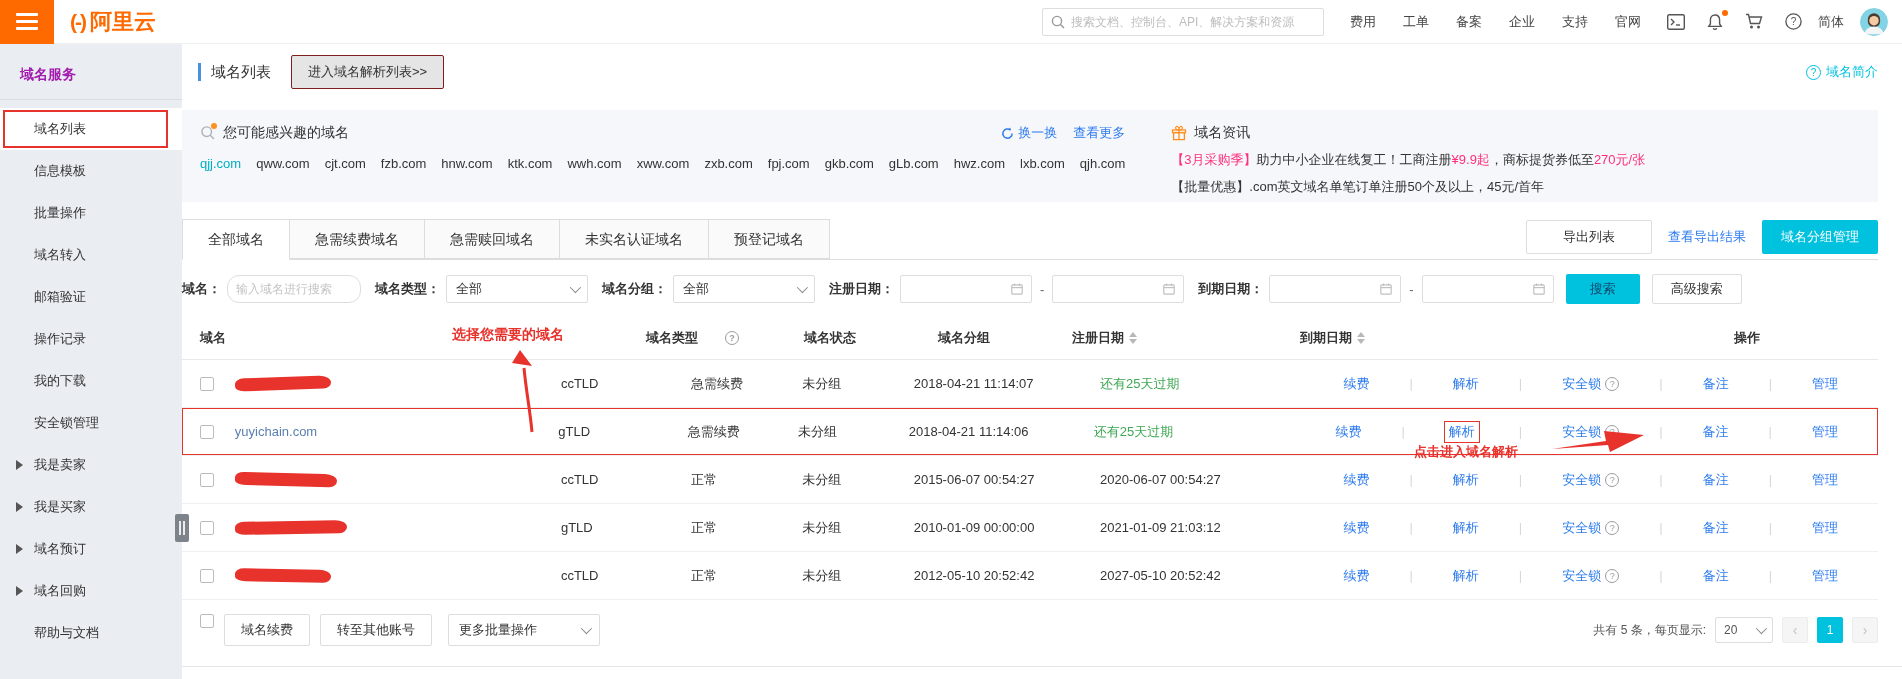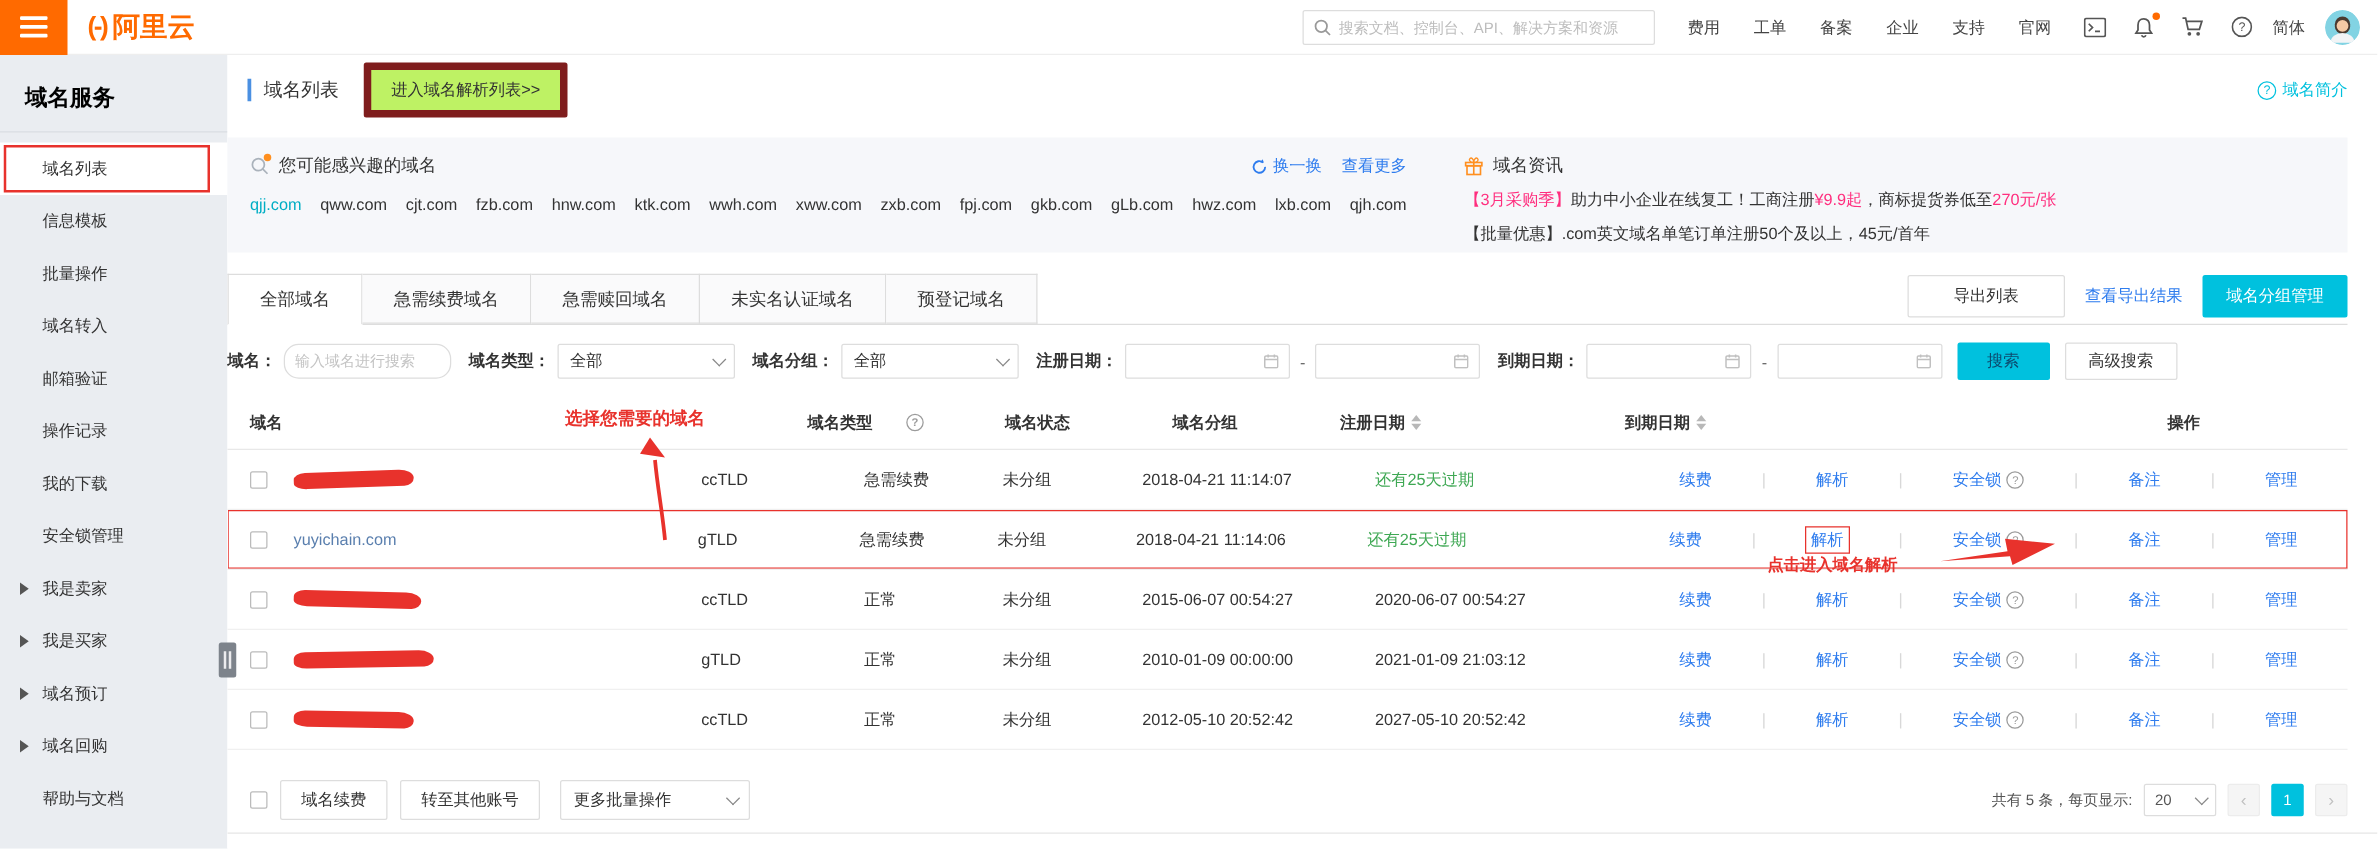--- a/index.html
+++ b/index.html
@@ -22,35 +22,35 @@
   .icon-btn { position:relative; width:18px; height:18px; display:flex; align-items:center; justify-content:center; cursor:pointer; }
   .badge-dot { position:absolute; top:-3px; right:-4px; width:6px; height:6px; border-radius:50%; background:#FF6A00; }
   .lang { font-size:13px; color:#444; margin-right:16px; cursor:pointer; }
   .avatar { width:28px; height:28px; border-radius:50%; overflow:hidden; margin-right:14px; cursor:pointer; }
 
   
   .page { display:flex; height:635px; }
 
   
   .sidebar { width:182px; background:#EAEDF1; flex:0 0 182px; position:relative; }
-  .sidebar-title { font-size:18px; font-weight:bold; color:#000000; padding:22px 12px 15px 20px; border-bottom:1px solid #d9dde2; }
+  .sidebar-title { font-size:14px; font-weight:bold; color:#a21caf; padding:22px 12px 15px 20px; border-bottom:1px solid #d9dde2; }
   .sidebar-menu { padding-top:8px; }
   .side-item { height:42px; line-height:42px; padding-left:34px; font-size:13px; color:#333; cursor:pointer; position:relative; white-space:nowrap; }
   .side-item .caret { position:absolute; left:16px; top:16px; width:0; height:0; border-top:5px solid transparent; border-bottom:5px solid transparent; border-left:7px solid #555; }
   .side-item.active { background:#fff; }
   .side-item.active::after { content:""; position:absolute; left:3px; right:14px; top:2px; bottom:2px; border:2px solid #E8322C; pointer-events:none; }
   .collapse-handle { position:absolute; right:-7px; top:470px; width:14px; height:28px; background:#7d838b; border-radius:2px; display:flex; align-items:center; justify-content:center; gap:2px; cursor:pointer; z-index:4; }
   .collapse-handle i { display:block; width:2px; height:14px; background:#fff; opacity:.85; }
 
   
   .main { flex:1; background:#fff; padding:0 24px 0 0; position:relative; min-width:0; }
   .page-header { display:flex; align-items:center; height:56px; padding-left:16px; }
   .title-bar { width:3px; height:18px; background:#4A90E2; margin-right:10px; }
   .page-title { font-size:15px; color:#333; margin-right:20px; }
-  .resolve-btn { border:6px solid #7f1d1d; background:#bef264; padding:7px 16px; font-size:13px; color:#333; cursor:pointer; border-radius:2px; }
+  .resolve-btn { border:1px solid #7f1d1d; background:#e5e5e5; padding:7px 16px; font-size:13px; color:#333; cursor:pointer; border-radius:2px; }
   .intro-link { margin-left:auto; color:#00C1DE; font-size:13px; display:flex; align-items:center; gap:5px; cursor:pointer; }
   .teal-q { width:15px; height:15px; border:1px solid #00C1DE; border-radius:50%; color:#00C1DE; font-size:10px; display:flex; align-items:center; justify-content:center; }
 
   
   .promo { background:#F6F7FA; height:92px; display:flex; padding:14px 22px 0 18px; margin-top:10px; margin-bottom:16px; }
   .interest { flex:0 0 46%; }
   .interest-head { display:flex; align-items:center; font-size:14px; color:#333; }
   .interest-head .head-icons { display:flex; align-items:center; margin-right:7px; position:relative; }
   .orange-dot { position:absolute; top:-2px; right:-1px; width:6px; height:6px; border-radius:50%; background:#FF8F1F; }
   .interest-links { margin-left:auto; display:flex; align-items:center; gap:16px; font-size:13px; color:#2E7CEE; }
@@ -115,21 +115,21 @@
   .sort { display:inline-flex; flex-direction:column; gap:2px; margin-left:5px; }
   .sort i { width:0; height:0; border-left:4px solid transparent; border-right:4px solid transparent; }
   .sort .up { border-bottom:5px solid #b8b8b8; }
   .sort .down { border-top:5px solid #b8b8b8; }
   .ops { white-space:nowrap;gap:33px; }
   .op-link { color:#2E7CEE; cursor:pointer; display:inline-flex; align-items:center; }
   .op-link.boxed { border:1px solid #E8322C; padding:1px 4px; margin:-2px -1px; }
   .op-sep { color:#d8d8d8; margin:0 7px; }
 
   
-  .batch-row { display:flex; align-items:center; margin-top:24px; padding-left:18px; gap:10px; }
+  .batch-row { display:flex; margin-top:14px; padding-left:18px; gap:10px; }
   .batch-btn { border:1px solid #ddd; background:#fff; height:32px; padding:0 16px; font-size:13px; color:#333; cursor:pointer; border-radius:2px; }
   .batch-select { width:152px; height:32px; border:1px solid #ddd; border-radius:2px; background:#fff; display:flex; align-items:center; justify-content:space-between; padding:0 10px; cursor:pointer; margin-left:6px; }
   .pagi { margin-left:auto; display:flex; align-items:center; gap:9px; font-size:12px; color:#555; }
   .size-select { width:58px; height:26px; border:1px solid #ddd; border-radius:2px; display:flex; align-items:center; justify-content:space-between; padding:0 8px; cursor:pointer; }
   .pg { width:26px; height:26px; display:flex; align-items:center; justify-content:center; border-radius:2px; cursor:pointer; }
   .pg-nav { background:#f5f5f5; color:#c0c0c0; border:1px solid #ececec; font-size:14px; }
   .pg-cur { background:#00C1DE; color:#fff; }
 
   .footer-strip { position:absolute; left:182px; right:0; bottom:0; height:13px; background:#fff; border-top:1px solid #e6e6e6; }
 

